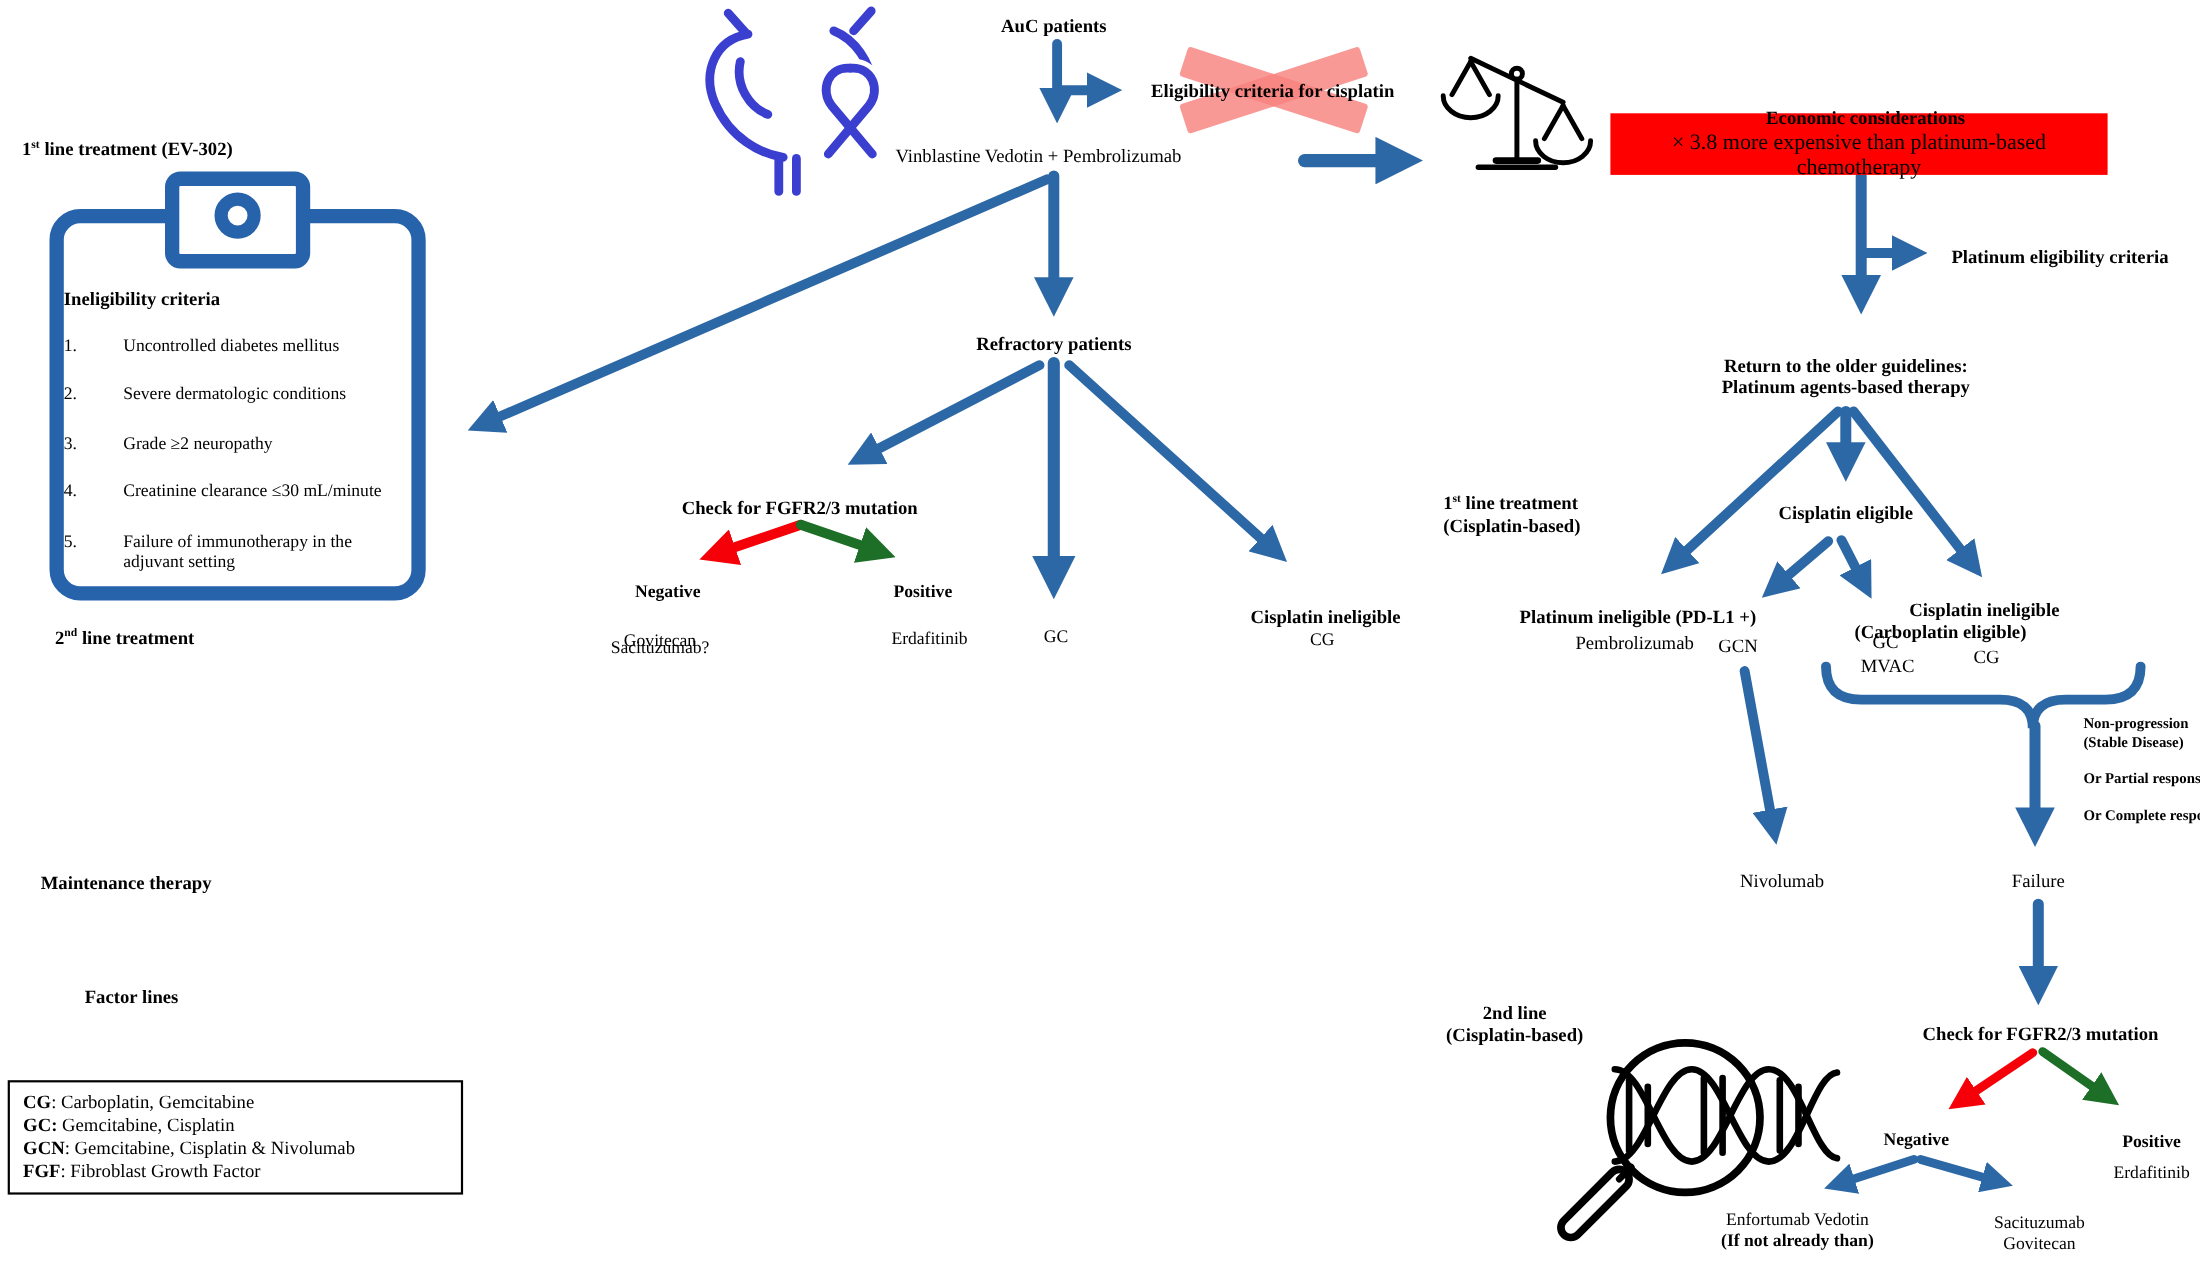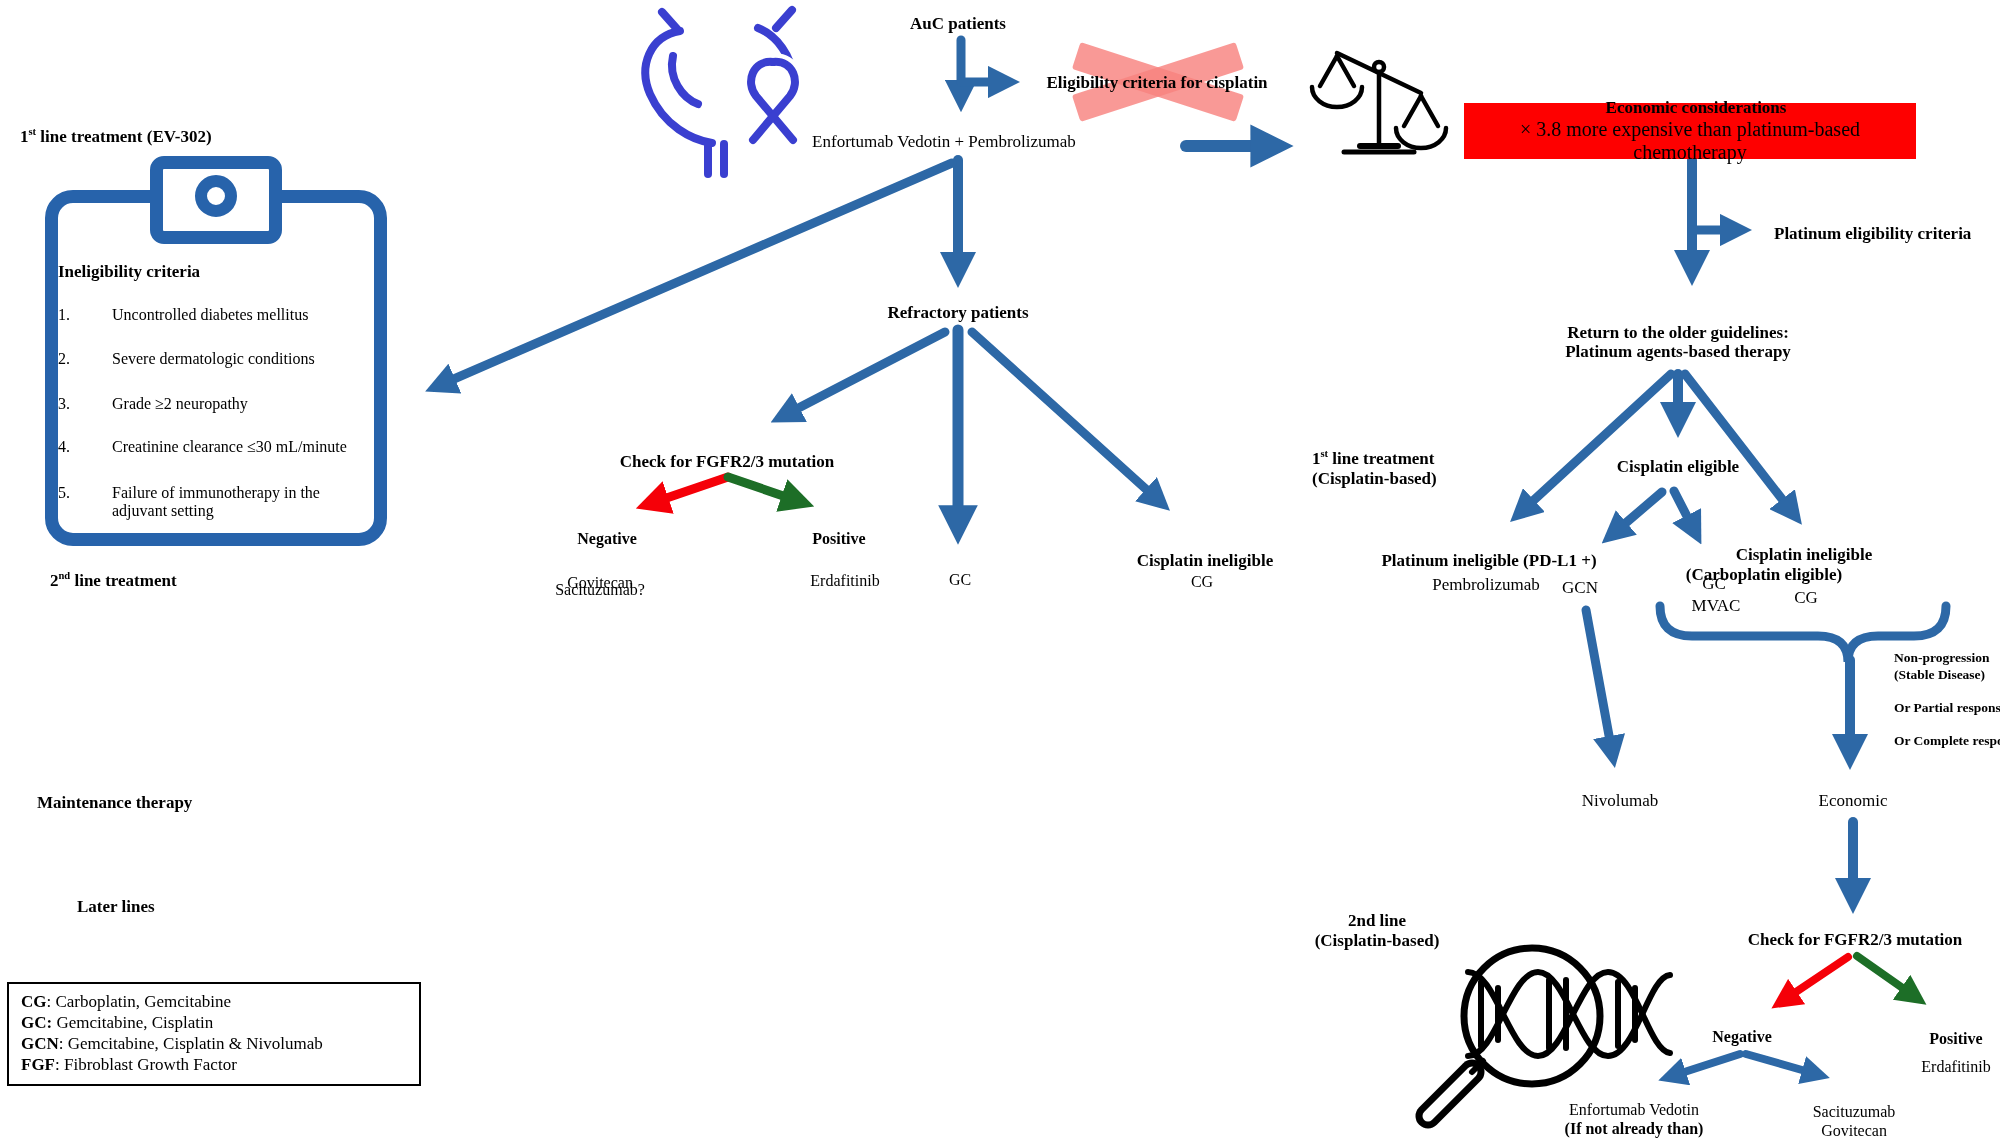--- a/index.html
+++ b/index.html
@@ -135,21 +135,21 @@
         <line x1="1635" y1="988" x2="1635" y2="1040"></line>
       </g>
     </g>
   </svg>
 
   <div class="xbar" style="left:1072px;top:68px;transform:rotate(18deg);"></div>
   <div class="xbar" style="left:1072px;top:68px;transform:rotate(-18deg);"></div>
 
   <div class="lbl b f17 c" style="left:958px;top:14px;">AuC patients</div>
   <div class="lbl b f17 c" style="left:1157px;top:73px;">Eligibility criteria for cisplatin</div>
-  <div class="lbl f17 c" style="left:944px;top:132px;">Enfortumab Vedotin + Pembrolizumab</div>
+  <div class="lbl f17 c" style="left:944px;top:132px;">Vinblastine Vedotin + Pembrolizumab</div>
 
   <div class="redbox">
     <div class="t1">Economic considerations</div>
     <div class="t2">× 3.8  more expensive than platinum-based chemotherapy</div>
   </div>
 
   <div class="lbl b f17" style="left:1774px;top:224px;">Platinum eligibility criteria</div>
   <div class="lbl b f17 c" style="left:1678px;top:323px;">Return to the older guidelines:</div>
   <div class="lbl b f17 c" style="left:1678px;top:342px;">Platinum agents-based therapy</div>
 
@@ -170,21 +170,21 @@
   <div class="lbl b f17 c" style="left:1804px;top:545px;">Cisplatin ineligible</div>
   <div class="lbl b f17 c" style="left:1764px;top:565px;">(Carboplatin eligible)</div>
   <div class="lbl f17 c" style="left:1806px;top:588px;">CG</div>
 
   <div class="lbl b sm" style="left:1862px;top:650px;">Non-progression</div>
   <div class="lbl b sm" style="left:1862px;top:667px;">(Stable Disease)</div>
   <div class="lbl b sm" style="left:1862px;top:700px;">Or Partial response</div>
   <div class="lbl b sm" style="left:1862px;top:733px;">Or Complete response</div>
 
   <div class="lbl f17 c" style="left:1620px;top:791px;">Nivolumab</div>
-  <div class="lbl f17 c" style="left:1853px;top:791px;">Economic</div>
+  <div class="lbl f17 c" style="left:1853px;top:791px;">Failure</div>
 
   <div class="lbl b f17 c" style="left:958px;top:303px;">Refractory patients</div>
   <div class="lbl b f17 c" style="left:727px;top:452px;">Check for FGFR2/3 mutation</div>
   <div class="lbl b c" style="left:607px;top:530px;">Negative</div>
   <div class="lbl b c" style="left:839px;top:530px;">Positive</div>
   <div class="lbl c" style="left:600px;top:581px;">Sacituzumab?</div>
   <div class="lbl c" style="left:600px;top:574px;">Govitecan</div>
   <div class="lbl c" style="left:845px;top:572px;">Erdafitinib</div>
   <div class="lbl c" style="left:960px;top:571px;">GC</div>
   <div class="lbl b f17 c" style="left:1205px;top:551px;">Cisplatin ineligible</div>
@@ -218,21 +218,21 @@
   <div class="crit-row" style="left:58px;top:484px;">
     <span class="crit-num">5.</span>
       <span class="crit-text">Failure of immunotherapy in the adjuvant setting</span>
   </div>
 
   <div class="lbl b f17" style="left:50px;top:570px;">
     <span>2</span><sup>nd</sup><span> line treatment</span>
   </div>
 
   <div class="lbl b f17" style="left:37px;top:793px;">Maintenance therapy</div>
-  <div class="lbl b f17" style="left:77px;top:897px;">Later lines</div>
+  <div class="lbl b f17" style="left:77px;top:897px;">Factor lines</div>
 
   <div class="legend">
     <div><span class="b">CG</span><span>: Carboplatin, Gemcitabine</span></div>
     <div><span class="b">GC:</span><span> Gemcitabine, Cisplatin</span></div>
     <div><span class="b">GCN</span><span>: Gemcitabine, Cisplatin &amp; Nivolumab</span></div>
     <div><span class="b">FGF</span><span>: Fibroblast Growth Factor</span></div>
   </div>
 
   <div class="lbl b f17 c" style="left:1377px;top:911px;">2nd line</div>
   <div class="lbl b f17 c" style="left:1377px;top:931px;">(Cisplatin-based)</div>

